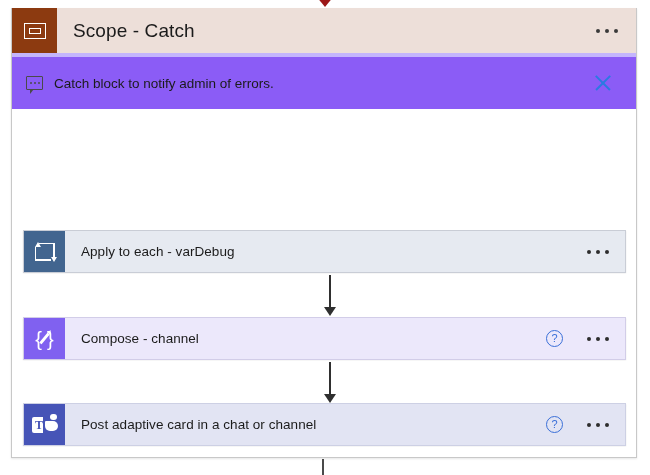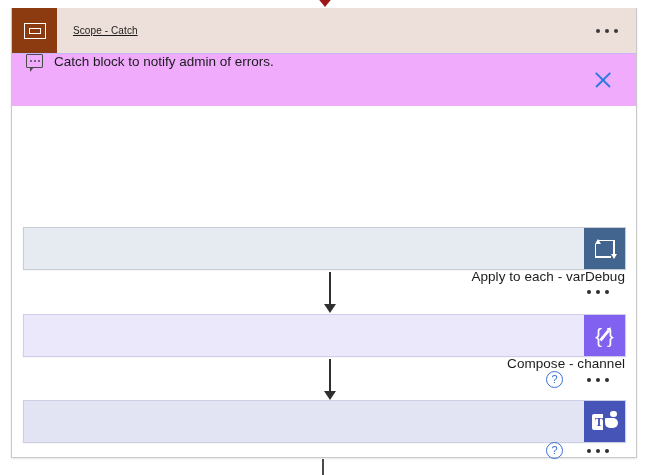--- a/index.html
+++ b/index.html
@@ -73,24 +73,23 @@
     box-sizing: border-box;
   }
   .scope-icon-inner {
     width: 12px;
     height: 6px;
     border: 1.6px solid #ffffff;
     box-sizing: border-box;
   }
   .scope-title {
     margin-left: 16px;
-    font-size: 10px;
+    font-size: 19px;
     color: #1b1b1b;
     letter-spacing: 0.1px;
-    text-decoration: underline;
   }
   .header-ellipsis {
     position: absolute;
     right: 14px;
     top: 50%;
     transform: translateY(-50%);
     display: flex;
     gap: 5px;
     padding: 6px 4px;
     cursor: pointer;
@@ -99,24 +98,25 @@
     display: block;
     width: 4px; height: 4px;
     border-radius: 50%;
     background: #3a3a3a;
   }
 
   
   .comment-row {
     position: relative;
     height: 52px;
-    border-top: 1px solid #c4b5fd;
-    display: flex;
+    border-top: 4px solid #c4b5fd;
+    display: flex;
+    align-items: center;
     padding-left: 14px;
-    background: #f0abfc;
+    background: #8b5cf6;
   }
   .comment-icon {
     position: relative;
     width: 17px;
     height: 14px;
     border: 1.3px solid #4a4a4a;
     box-sizing: border-box;
     border-radius: 1px;
     display: flex;
     align-items: center;
@@ -173,25 +173,24 @@
   }
 
   
   .action-card {
     position: absolute;
     left: 11px;
     width: 603px;
     height: 43px;
     box-sizing: border-box;
     display: flex;
-    align-items: flex-end;
+    align-items: center;
     border: 1px solid #cfcfd6;
     box-shadow: 0 0.6px 1.4px rgba(0,0,0,0.13);
     cursor: pointer;
-    flex-direction: column;
   }
   .card-loop   { top: 121px; background: #e6eaf1; border-color: #c9cdd6; }
   .card-compose{ top: 208px; background: #ece8fb; border-color: #d2cde8; }
   .card-teams  { top: 294px; background: #e2e4f3; border-color: #cdd0e4; }
 
   .card-icon-tile {
     width: 41px;
     height: 41px;
     flex: 0 0 41px;
     margin: 0;
@@ -483,20 +482,21 @@
 
     <div class="action-card card-teams">
       <div class="card-icon-tile tile-teams">
         <div class="ic-teams">
           <span class="t-box">T</span>
           <span class="t-cut"></span>
           <span class="t-body"></span>
           <span class="t-head"></span>
         </div>
       </div>
+      <div class="card-label">Post adaptive card in a chat or channel</div>
       <div class="card-right">
         <div class="help-icon">?</div>
         <div class="card-ellipsis">
           <i></i>
             <i></i>
             <i></i>
         </div>
       </div>
     </div>
 

